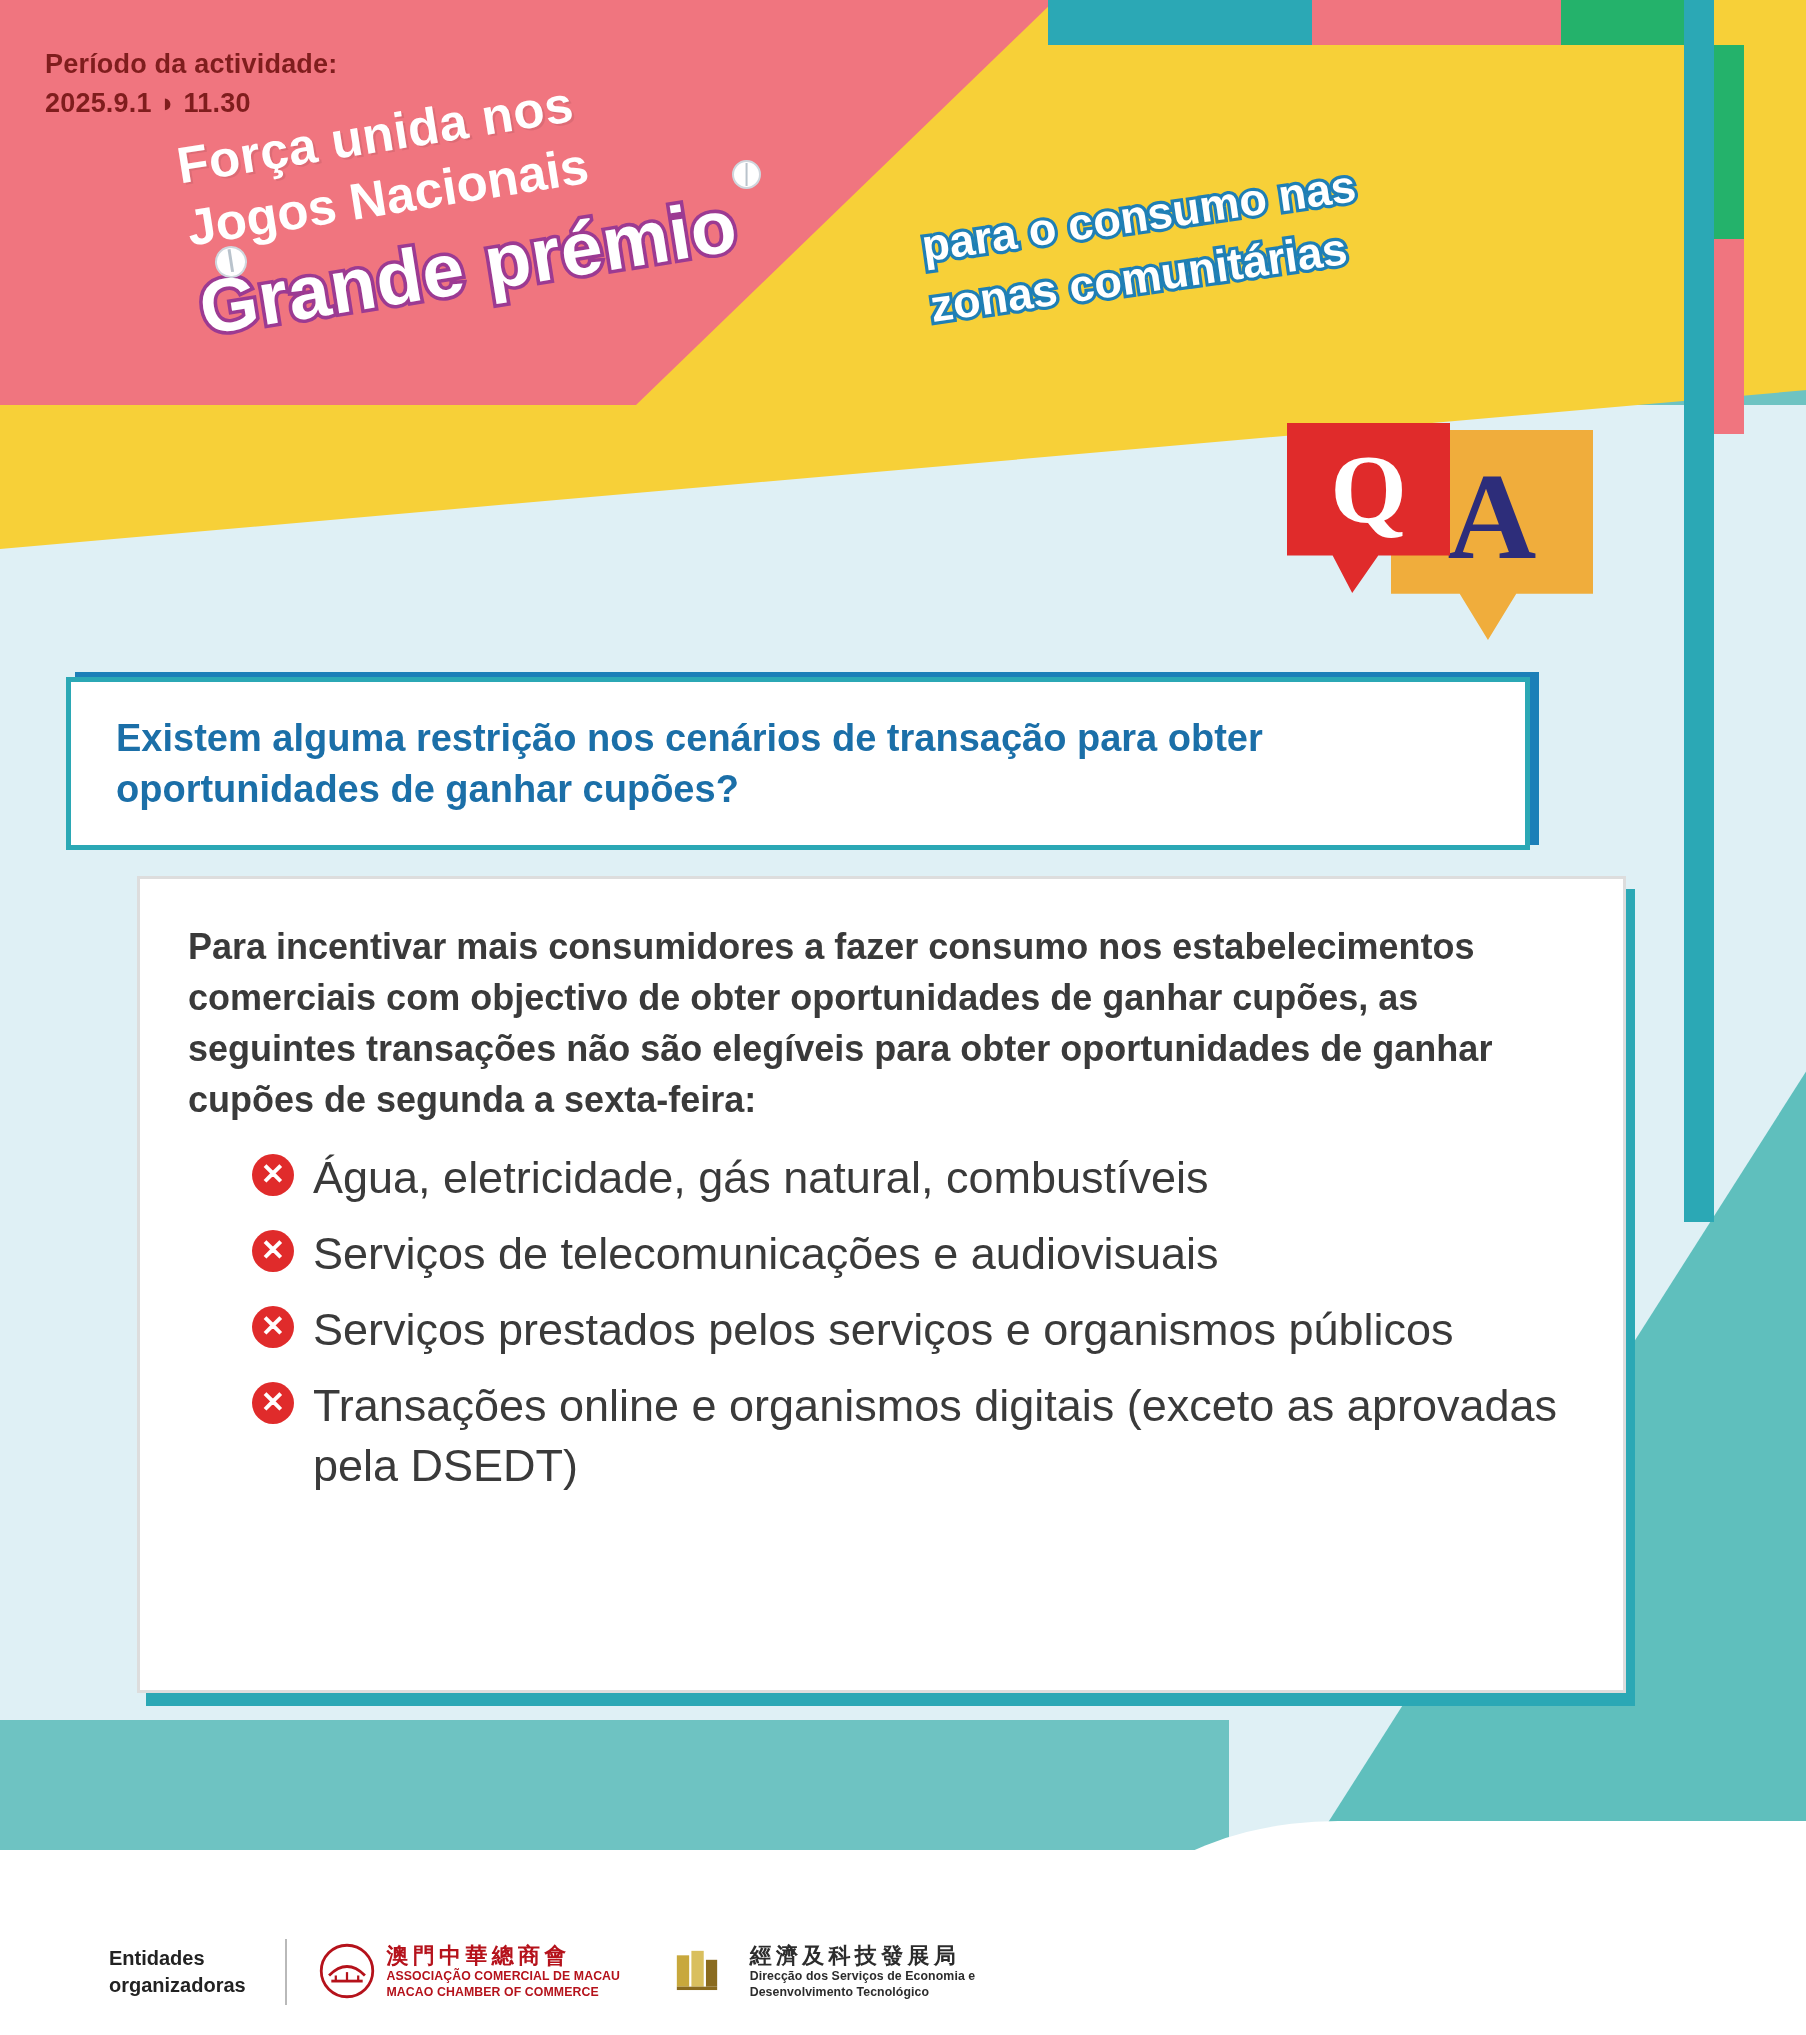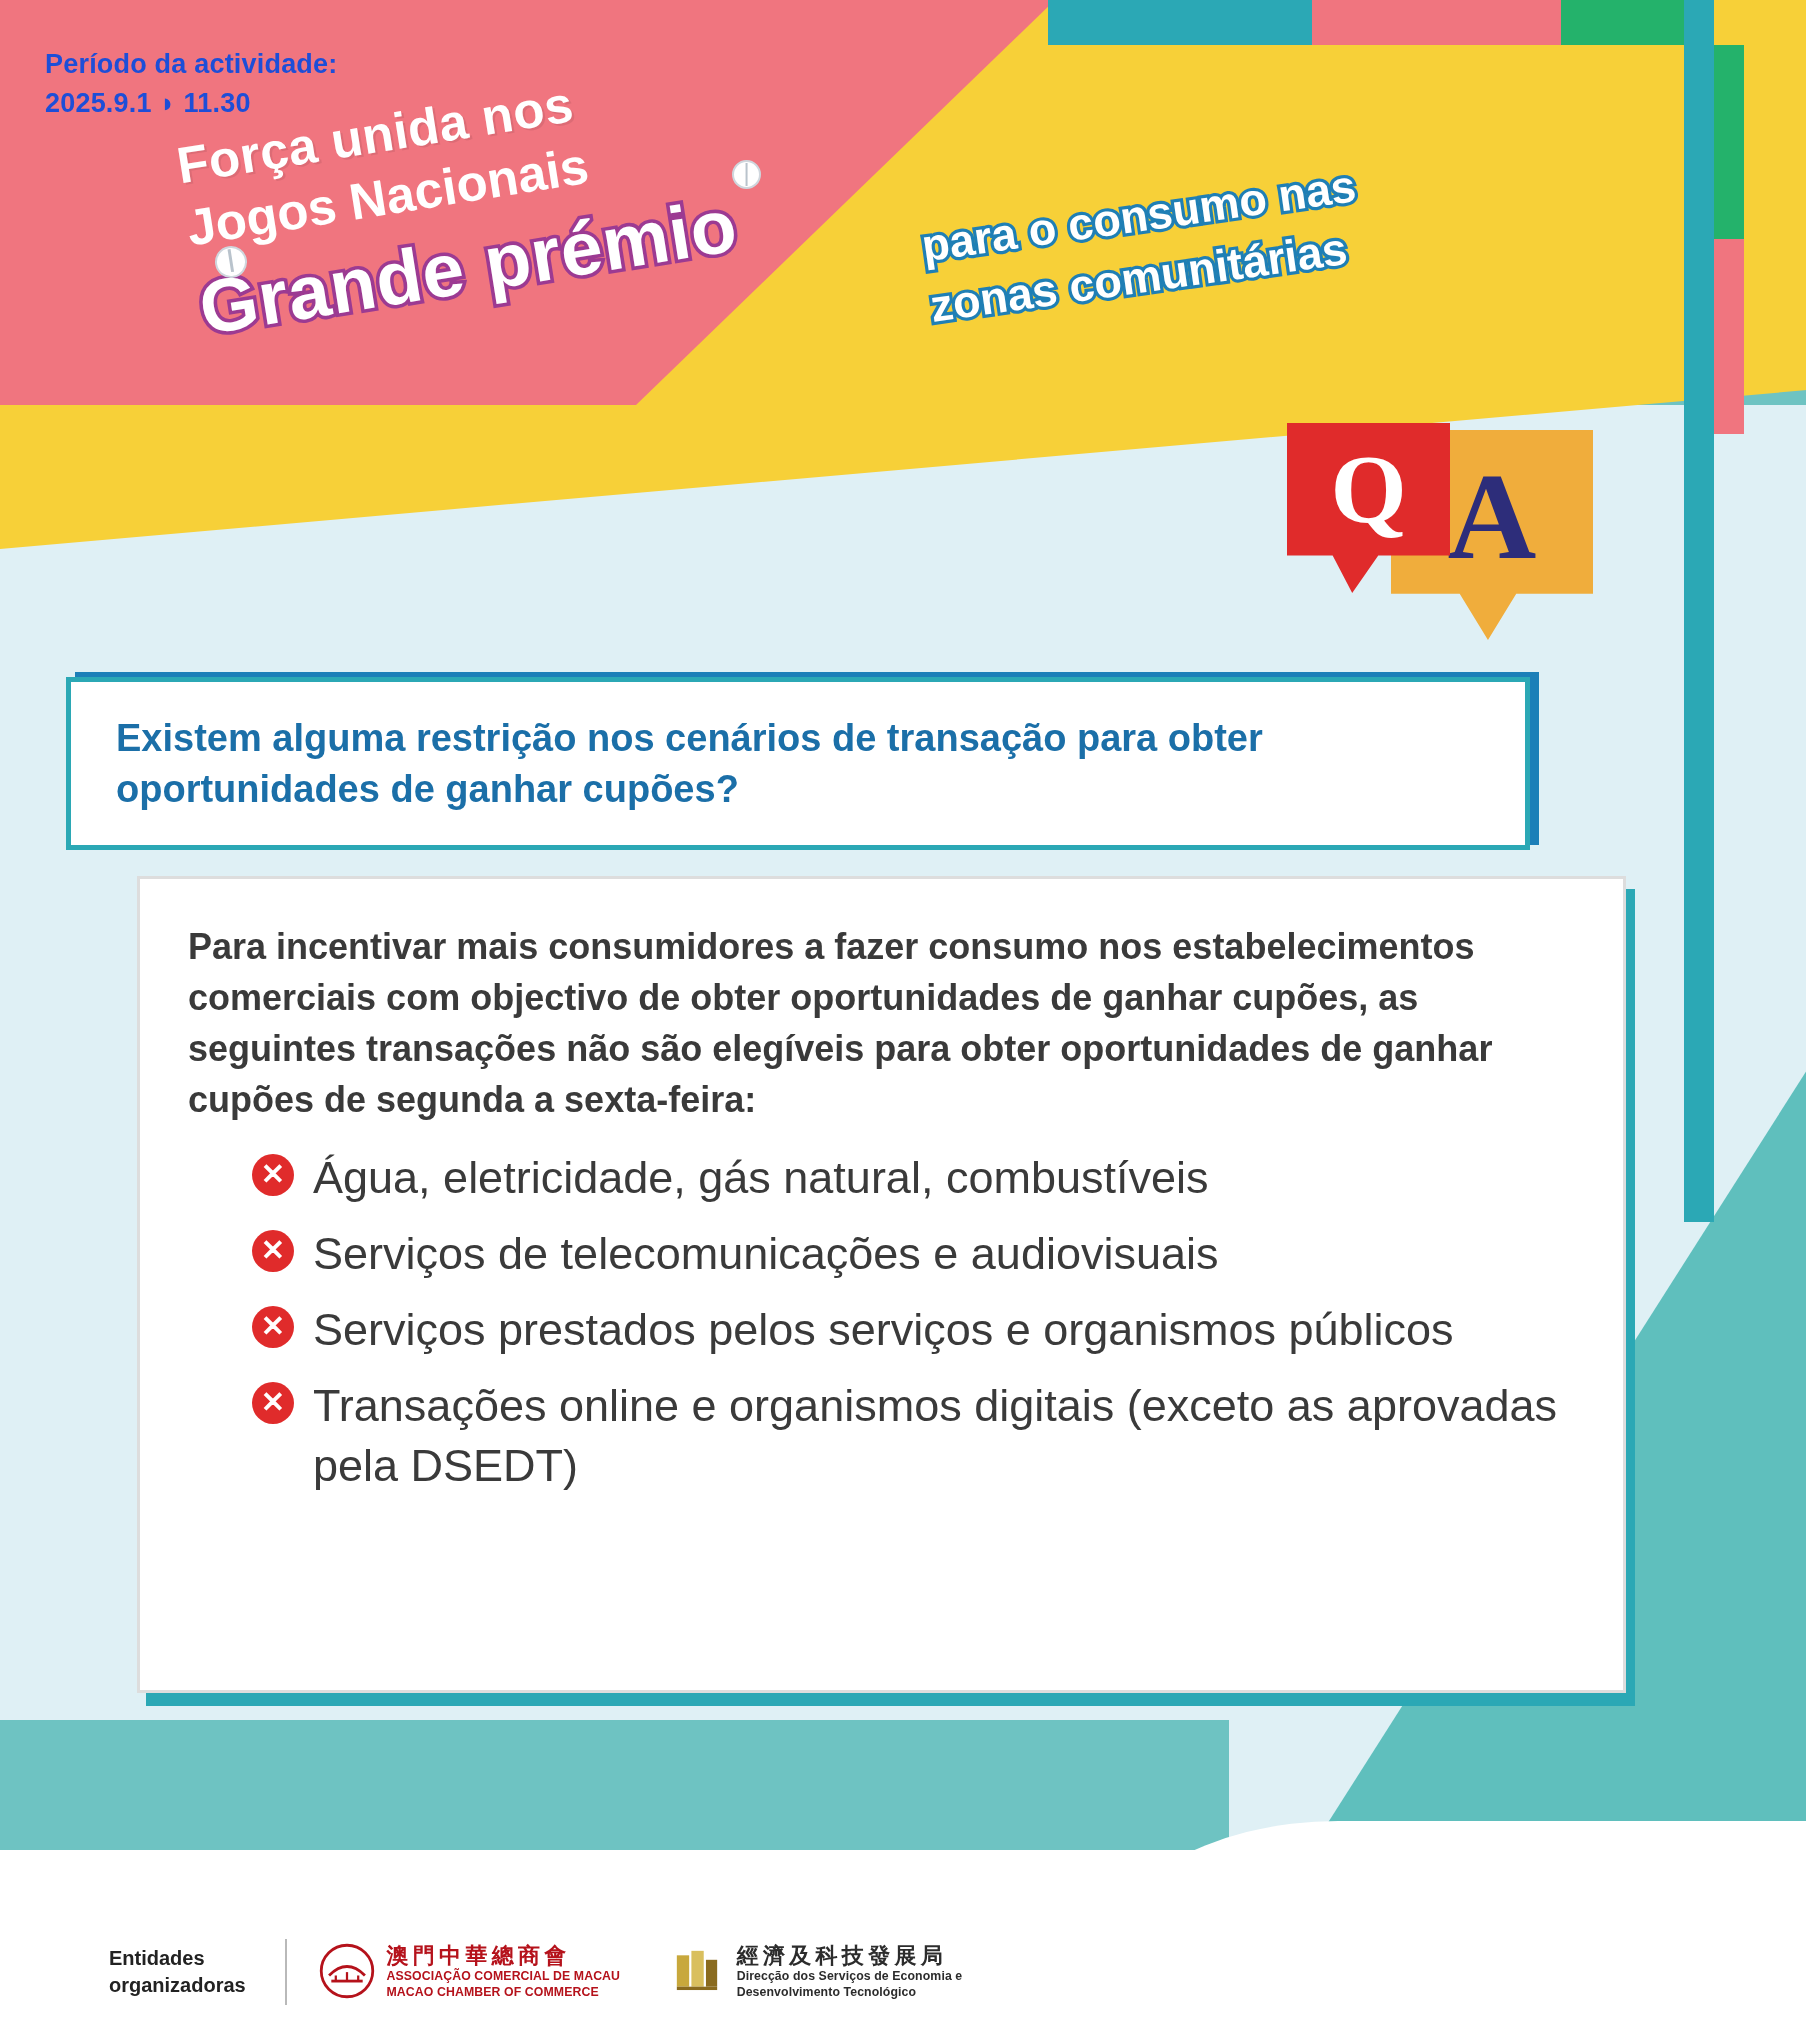--- a/index.html
+++ b/index.html
@@ -98,21 +98,21 @@
   .frame-green {
     position: absolute;
     left: 1714px; top: 45px; width: 30px; height: 195px;
     background: #24b26b;
   }
 
   
   .period {
     position: absolute;
     left: 45px; top: 45px;
-    color: #1d4ed8;
+    color: #7f1d1d;
     font-size: 27px;
     font-weight: bold;
     line-height: 1.45;
     letter-spacing: 0.2px;
     z-index: 20;
   }
 
   .title-block {
     position: absolute;
     left: 173px; top: 137px;
@@ -335,21 +335,21 @@
     line-height: 1.2;
   }
   .logo-text-pt {
     font-size: 12.3px;
     font-weight: bold;
     letter-spacing: 0.1px;
     line-height: 1.25;
   }
   .c-red { color: #b5121b; }
   .c-gold { color: #8a6b1f; }
-  .c-dark { color: #2c2c2c; }
+  .c-dark { color: #2c2c2c; margin-left: 13px; }
 </style>
 </head>
 <body>
 
 <div class="poster">
 
   <div class="bg-teal"></div>
   <div class="bg-lightpanel"></div>
   <div class="teal-wedge"></div>
   <div class="teal-wedge2"></div>

